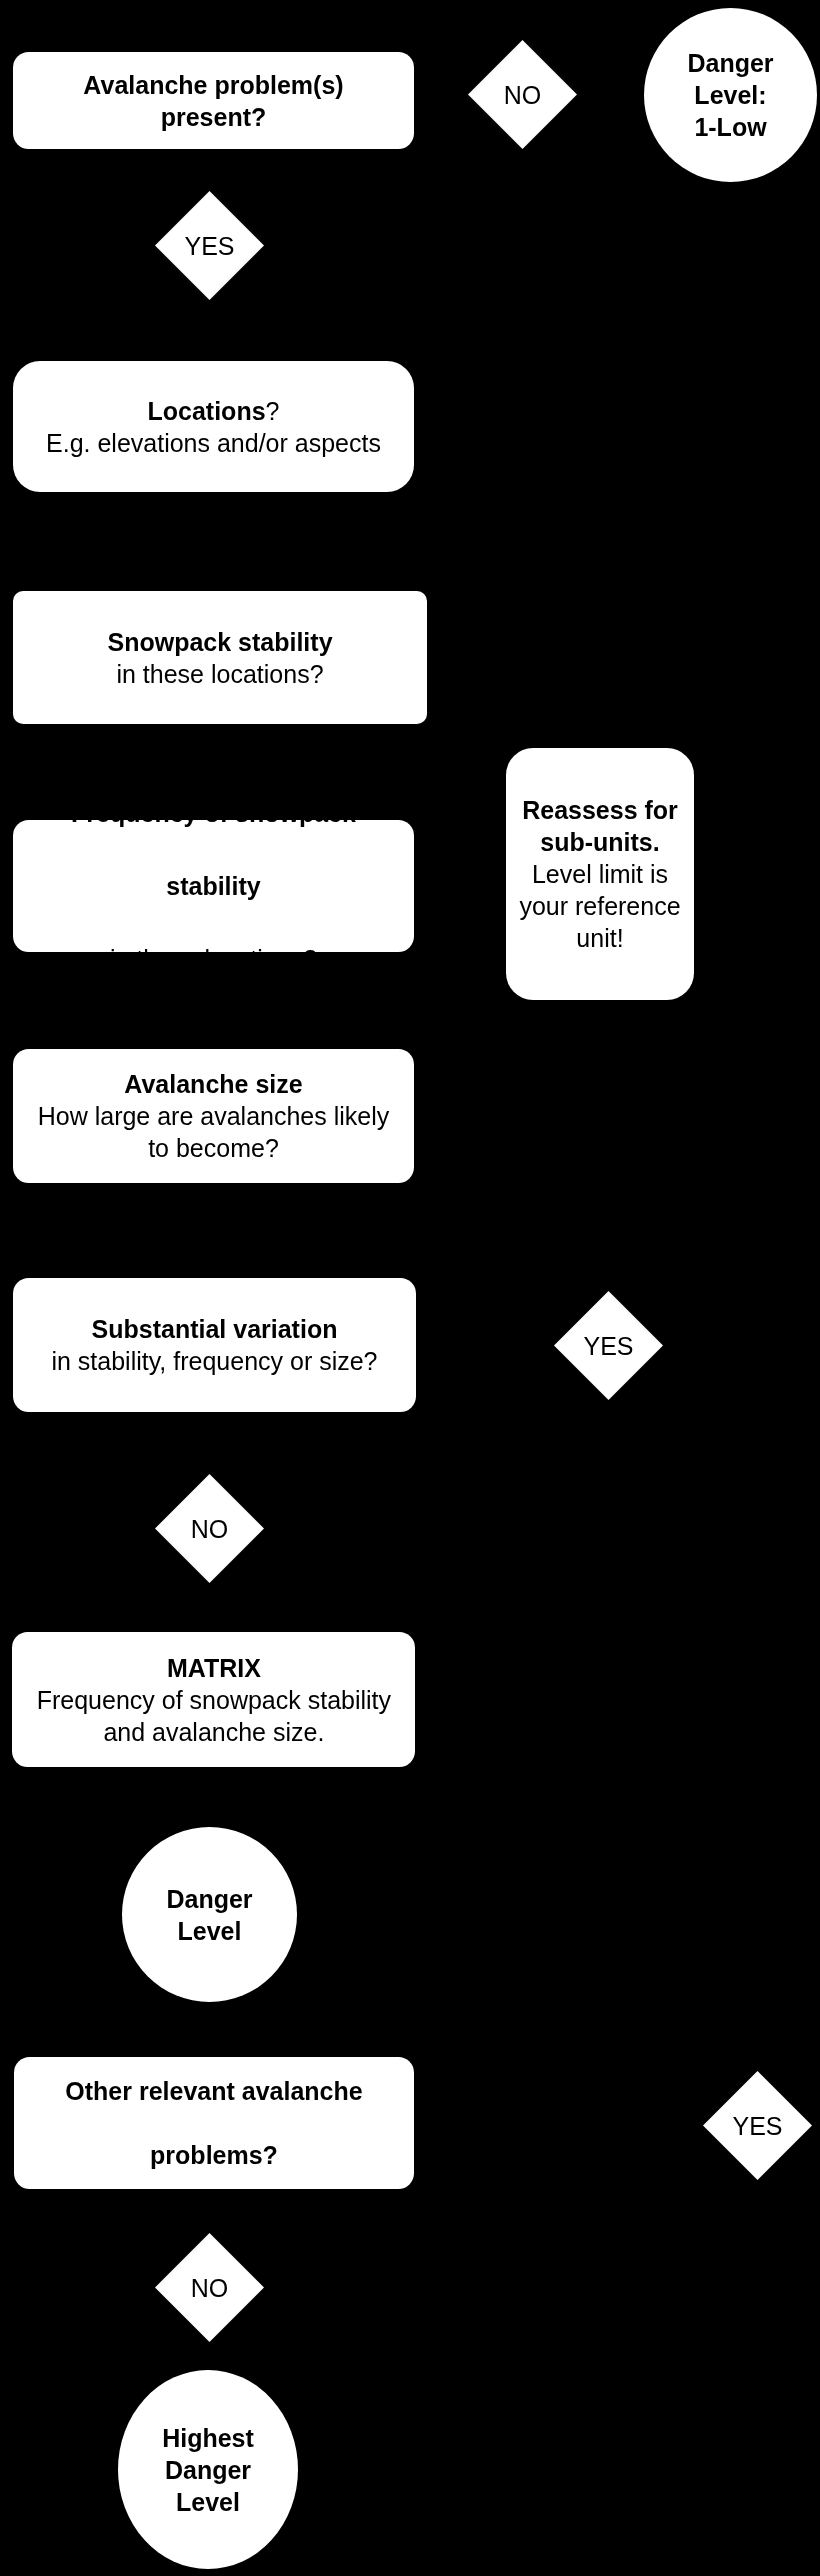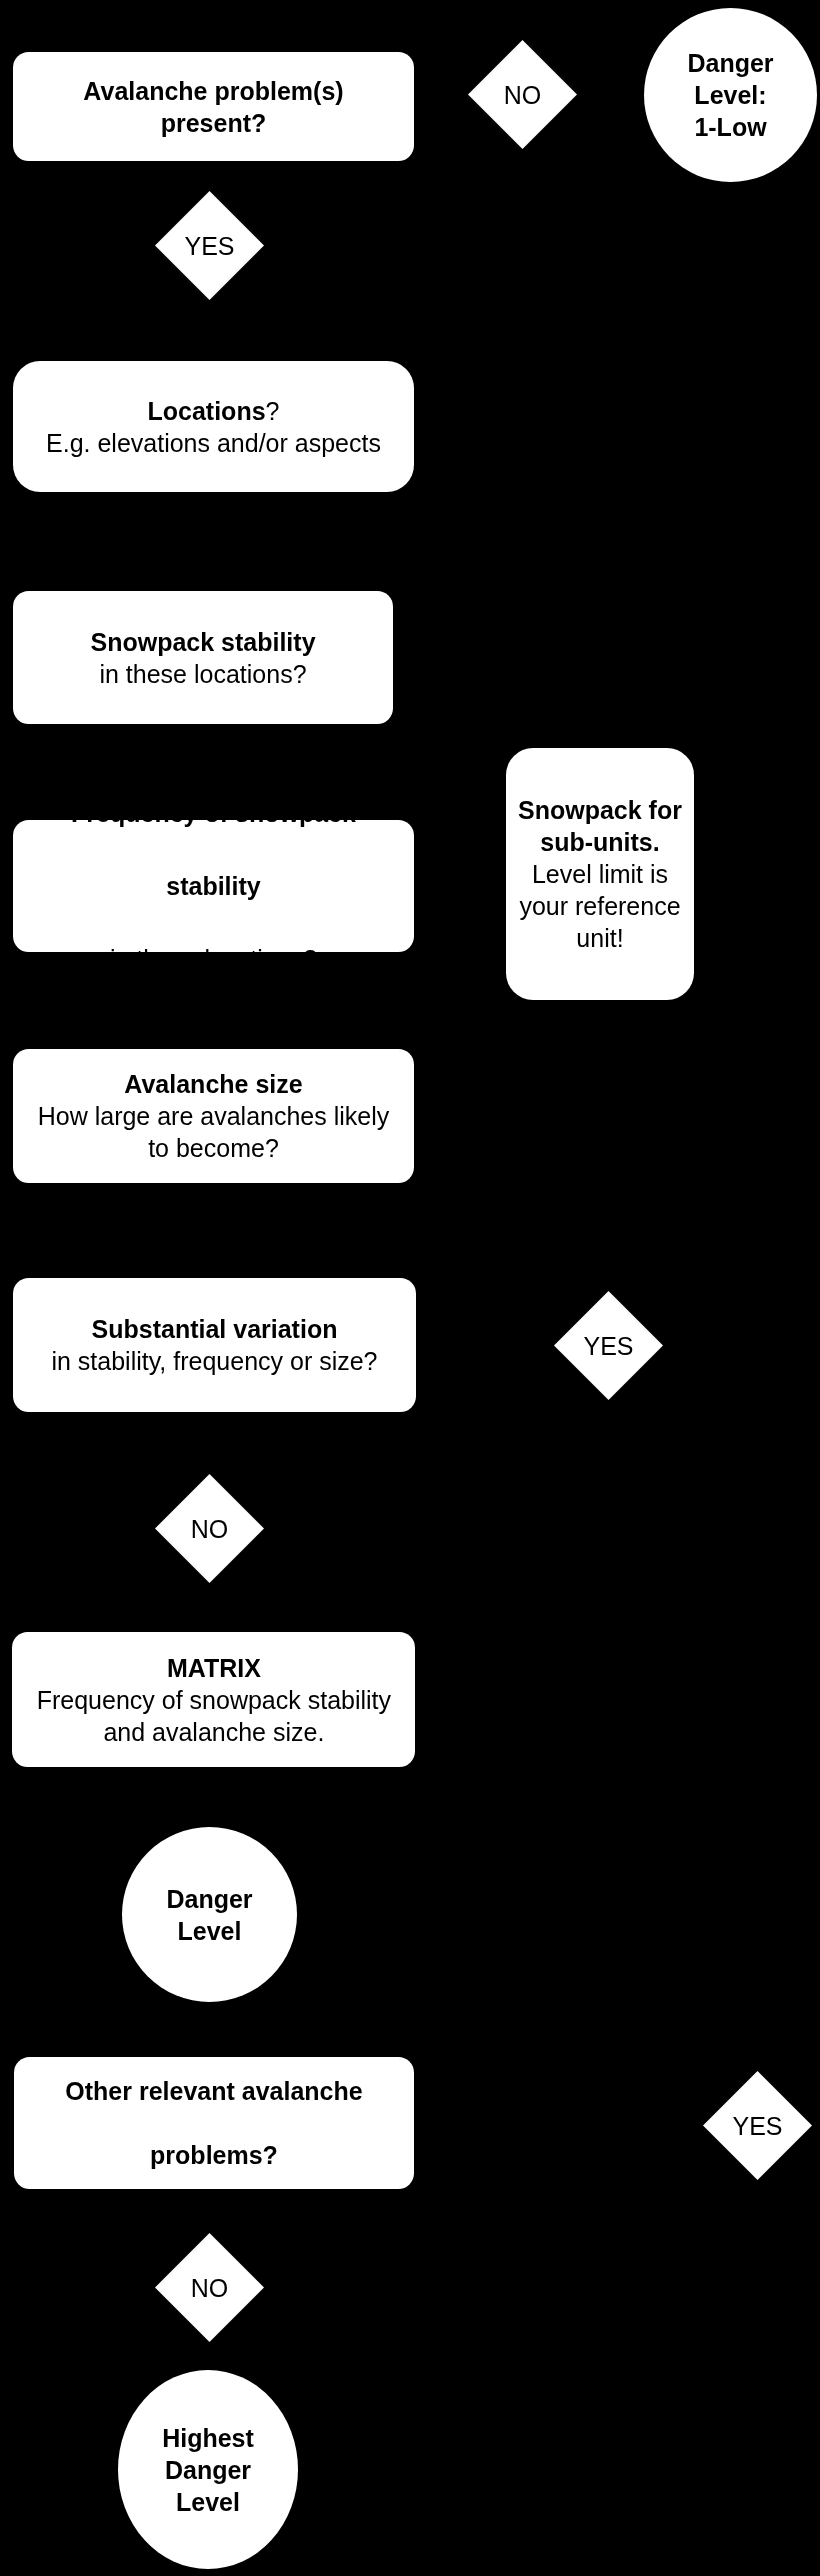--- a/index.html
+++ b/index.html
@@ -18,21 +18,21 @@
   .diamond{width:109px;height:109px;clip-path:polygon(50% 0,100% 50%,50% 100%,0 50%);}
   .ellipse{border-radius:50%;}
   .line{font-size:25px;line-height:32px;white-space:nowrap;}
   .bold{font-weight:bold;}
 </style>
 </head>
 <body>
 
 <div class="canvas">
 
-  <div class="shape box" style="left:13px;top:52px;width:401px;height:109px;">
+  <div class="shape box" style="left:13px;top:52px;width:401px;height:97px;">
     <div class="line bold">Avalanche problem(s)</div>
     <div class="line bold">present?</div>
   </div>
 
   <div class="shape diamond" style="left:468px;top:40px;">
     <div class="line">NO</div>
   </div>
 
   <div class="shape ellipse" style="left:644px;top:7.9px;width:173px;height:174px;">
     <div class="line bold">Danger</div>
@@ -42,33 +42,33 @@
 
   <div class="shape diamond" style="left:155px;top:191px;">
     <div class="line">YES</div>
   </div>
 
   <div class="shape box" style="left:13px;top:361px;width:401px;height:131px;border-radius:27px;">
     <div class="line"><span class="bold">Locations</span><span>?</span></div>
     <div class="line">E.g. elevations and/or aspects</div>
   </div>
 
-  <div class="shape box" style="left:13px;top:591px;width:380px;height:133px;">
+  <div class="shape box" style="left:13px;top:591px;width:414px;height:133px;border-radius:10px;">
     <div class="line bold">Snowpack stability</div>
     <div class="line">in these locations?</div>
   </div>
 
   <div class="shape box" style="left:13px;top:820px;width:401px;height:132px;gap:41px;">
     <div class="line bold">Frequency of snowpack</div>
     <div class="line bold">stability</div>
     <div class="line">in these locations?</div>
   </div>
 
   <div class="shape box box-bigr" style="left:506px;top:748px;width:188px;height:252px;">
-    <div class="line bold">Snowpack for</div>
+    <div class="line bold">Reassess for</div>
     <div class="line bold">sub-units.</div>
     <div class="line">Level limit is</div>
     <div class="line">your reference</div>
     <div class="line">unit!</div>
   </div>
 
   <div class="shape box" style="left:13px;top:1278px;width:403px;height:134px;">
     <div class="line bold">Substantial variation</div>
     <div class="line">in stability, frequency or size?</div>
   </div>

